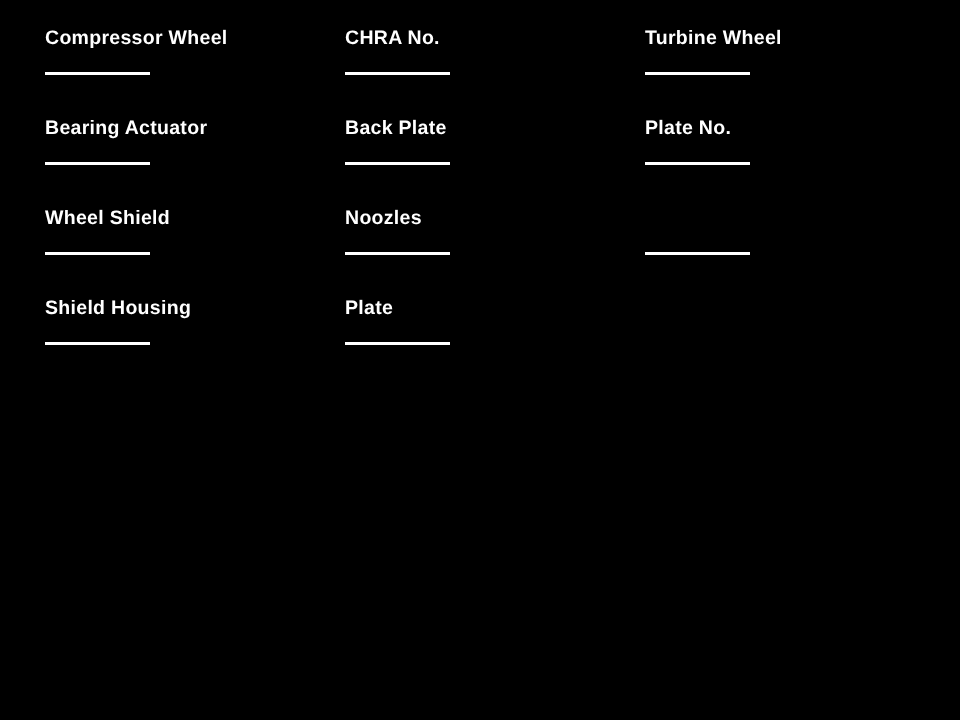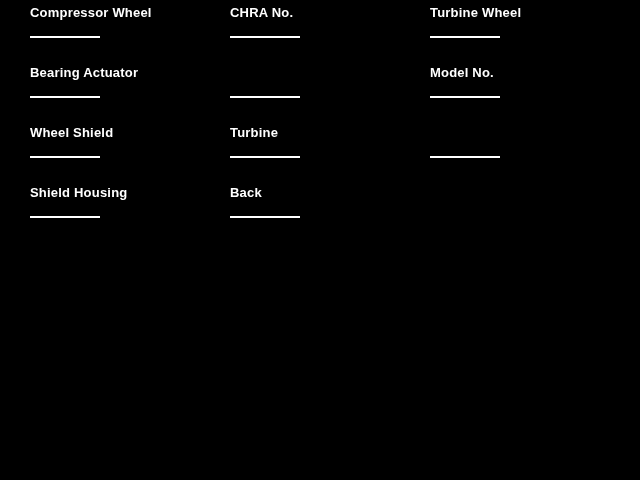--- a/index.html
+++ b/index.html
@@ -10,21 +10,21 @@
     width: 640px;
     height: 480px;
     background: var(--bg, #000000);
     overflow: hidden;
     position: relative;
     font-family: "Liberation Sans", sans-serif;
   }
   .form-grid {
     position: absolute;
     left: 30px;
-    top: 5px;
+    top: 17px;
     display: grid;
     grid-template-columns: 200px 200px 200px;
     grid-auto-rows: 60px;
   }
   .field-cell {
     position: relative;
   }
   .field-label {
     color: var(--text, #ffffff);
     font-size: 13px;
@@ -61,46 +61,47 @@
     <div class="field-label">Turbine Wheel</div>
     <div class="field-line"></div>
   </div>
 
   <div class="field-cell">
     <div class="field-label">Bearing Actuator</div>
     <div class="field-line"></div>
   </div>
 
   <div class="field-cell">
+    <div class="field-label">Back Plate</div>
     <div class="field-line"></div>
   </div>
 
   <div class="field-cell">
-    <div class="field-label">Model No.</div>
+    <div class="field-label">Plate No.</div>
     <div class="field-line"></div>
   </div>
 
   <div class="field-cell">
     <div class="field-label">Wheel Shield</div>
     <div class="field-line"></div>
   </div>
 
   <div class="field-cell">
-    <div class="field-label">Turbine</div>
+    <div class="field-label">Noozles</div>
     <div class="field-line"></div>
   </div>
 
   <div class="field-cell">
     <div class="field-line"></div>
   </div>
 
 
   <div class="field-cell">
     <div class="field-label">Shield Housing</div>
     <div class="field-line"></div>
   </div>
 
   <div class="field-cell">
-    <div class="field-label">Back</div>
+    <div class="field-label">Plate</div>
     <div class="field-line"></div>
   </div>
 
 </div>
 
 </body></html>

